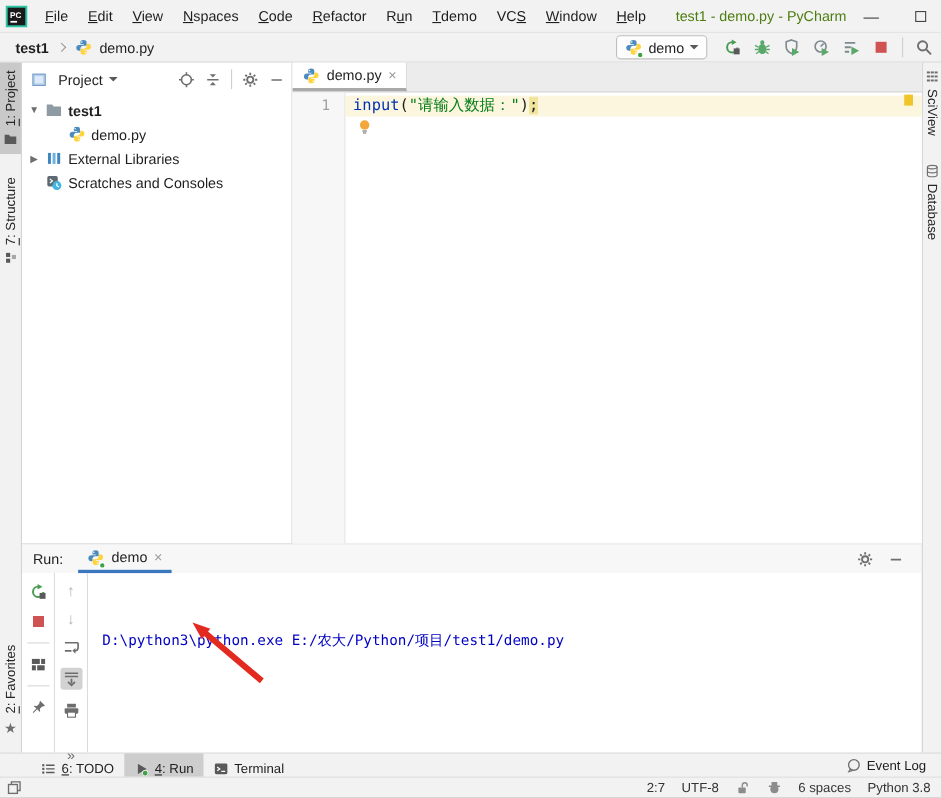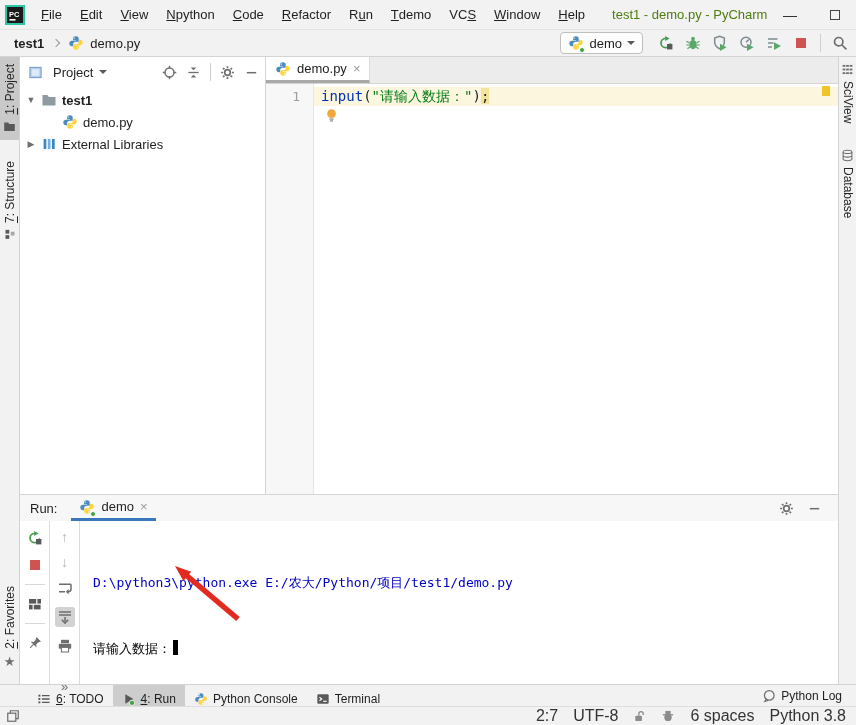--- a/index.html
+++ b/index.html
@@ -92,21 +92,21 @@
   .con-line1 { color:#0000c4; }
   .con-line2 { color:#000; }
   .caret-block { display:inline-block; width:5px; height:15px; background:#000; vertical-align:-2px; margin-left:2px; }
   .arrow-overlay { position:absolute; left:0; top:0; pointer-events:none; }
 
   
   .tw-bar { height:22px; background:#f2f2f2; border-top:1px solid #d4d4d4; display:flex; align-items:stretch; font-size:12px; padding-left:28px; }
   .tw-item { display:flex; align-items:flex-end; gap:5px; padding:0 9px; }
   .tw-item.active { background:#cdcdcd; }
   .tw-right { margin-left:auto; display:flex; align-items:center; gap:5px; padding-right:14px; }
-  .status-bar { height:19px; background:#f2f2f2; border-top:1px solid #dedede; display:flex; align-items:center; font-size:16px; color:#333; padding:0 10px 0 6px; }
+  .status-bar { height:19px; background:#f2f2f2; border-top:1px solid #dedede; display:flex; align-items:center; font-size:12px; color:#333; padding:0 10px 0 6px; }
   .sb-right { margin-left:auto; display:flex; align-items:center; gap:15px; }
 </style>
 </head>
 <body>
 
 <svg width="0" height="0" style="position:absolute">
   <defs>
     <symbol id="i-py" viewBox="0 0 16 16">
       <path fill="#4b8bbe" d="M7.9 1.3c-1.9 0-2.8.8-2.8 2.1v1.8h3v.6H3.9C2.4 5.8 1.3 6.9 1.3 8.5s1.1 2.7 2.6 2.7h1.2V9.3c0-1.4 1.2-2.6 2.6-2.6h3V3.4c0-1.3-1.1-2.1-2.8-2.1z"></path>
       <circle cx="6.3" cy="3.1" r=".7" fill="#fff"></circle>
@@ -274,21 +274,21 @@
 </svg>
 
 <div class="titlebar">
   <svg class="ic logo">
       <use href="#i-pclogo"></use>
     </svg>
   <div class="menubar">
       <span class="menu-item"><span></span><span class="mn">F</span><span>ile</span></span>
       <span class="menu-item"><span></span><span class="mn">E</span><span>dit</span></span>
       <span class="menu-item"><span></span><span class="mn">V</span><span>iew</span></span>
-      <span class="menu-item"><span></span><span class="mn">N</span><span>python</span></span>
+      <span class="menu-item"><span></span><span class="mn">N</span><span>spaces</span></span>
       <span class="menu-item"><span></span><span class="mn">C</span><span>ode</span></span>
       <span class="menu-item"><span></span><span class="mn">R</span><span>efactor</span></span>
       <span class="menu-item"><span>R</span><span class="mn">u</span><span>n</span></span>
       <span class="menu-item"><span></span><span class="mn">T</span><span>demo</span></span>
       <span class="menu-item"><span>VC</span><span class="mn">S</span><span></span></span>
       <span class="menu-item"><span></span><span class="mn">W</span><span>indow</span></span>
       <span class="menu-item"><span></span><span class="mn">H</span><span>elp</span></span>
     </div>
   <span class="win-title">test1 - demo.py - PyCharm</span>
   <div class="win-controls">
@@ -407,20 +407,27 @@
               </svg>
             <span>demo.py</span>
           </div>
           <div class="tree-row ind1">
             <span class="chev">▶</span>
             <svg class="ic" width="16" height="16">
                 <use href="#i-extlib"></use>
               </svg>
             <span>External Libraries</span>
           </div>
+          <div class="tree-row ind1">
+            <span class="chev"></span>
+            <svg class="ic" width="16" height="16">
+                <use href="#i-scratches"></use>
+              </svg>
+            <span>Scratches and Consoles</span>
+          </div>
         </div>
       </div>
 
       <div class="editor">
         <div class="tabbar">
           <div class="etab">
             <svg class="ic" width="16" height="16">
                 <use href="#i-py"></use>
               </svg>
             <span>demo.py</span>
@@ -492,21 +499,20 @@
                 <use href="#i-scrollend"></use>
               </svg>
             </span>
           <svg class="ic" width="16" height="16">
               <use href="#i-printer"></use>
             </svg>
           <span class="more-glyph">»</span>
         </div>
         <div class="console">
           <div class="con-line1">D:\python3\python.exe E:/农大/Python/项目/test1/demo.py</div>
-          <div class="con-line2"><span>请输入数据：</span><span class="caret-block"></span></div>
           <svg class="arrow-overlay" width="756" height="163">
             <line x1="158" y1="98" x2="106" y2="54" stroke="#e22a21" stroke-width="5.5"></line>
             <polygon points="95,45 111.2,50.7 103.4,59.9" fill="#e22a21"></polygon>
           </svg>
         </div>
       </div>
     </div>
   </div>
 
   <div class="stripe stripe-right">
@@ -533,35 +539,29 @@
     <span><span class="mn">6</span><span>: TODO</span></span>
   </div>
   <div class="tw-item active">
     <svg class="ic" width="14" height="14">
         <use href="#i-runplay"></use>
       </svg>
     <span><span class="mn">4</span><span>: Run</span></span>
   </div>
   <div class="tw-item">
     <svg class="ic" width="14" height="14">
-        <use href="#i-py"></use>
-      </svg>
-    <span>Python Console</span>
-  </div>
-  <div class="tw-item">
-    <svg class="ic" width="14" height="14">
         <use href="#i-terminal"></use>
       </svg>
     <span>Terminal</span>
   </div>
   <div class="tw-right">
     <svg class="ic" width="14" height="14">
         <use href="#i-balloon"></use>
       </svg>
-    <span>Python Log</span>
+    <span>Event Log</span>
   </div>
 </div>
 
 <div class="status-bar">
   <svg class="ic" width="14" height="14">
       <use href="#i-switcher"></use>
     </svg>
   <div class="sb-right">
     <span>2:7</span>
     <span>UTF-8</span>

